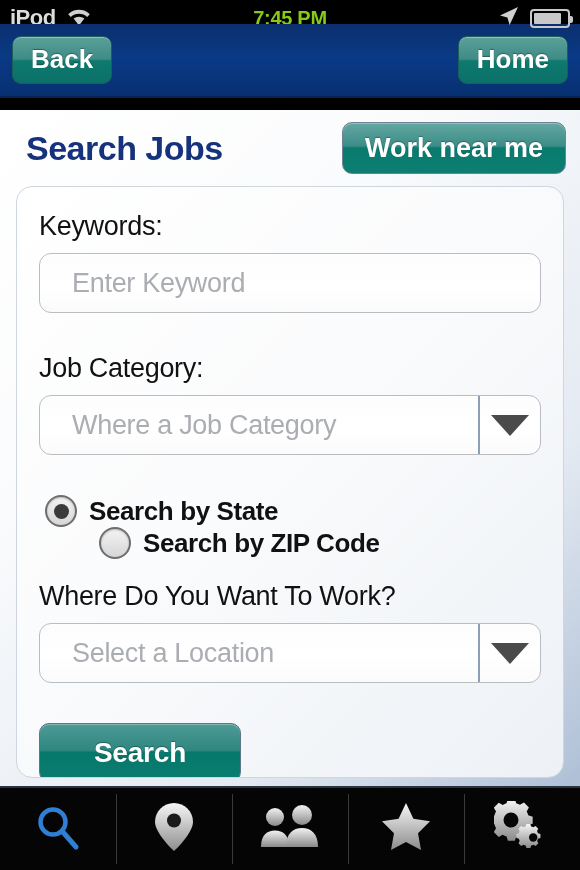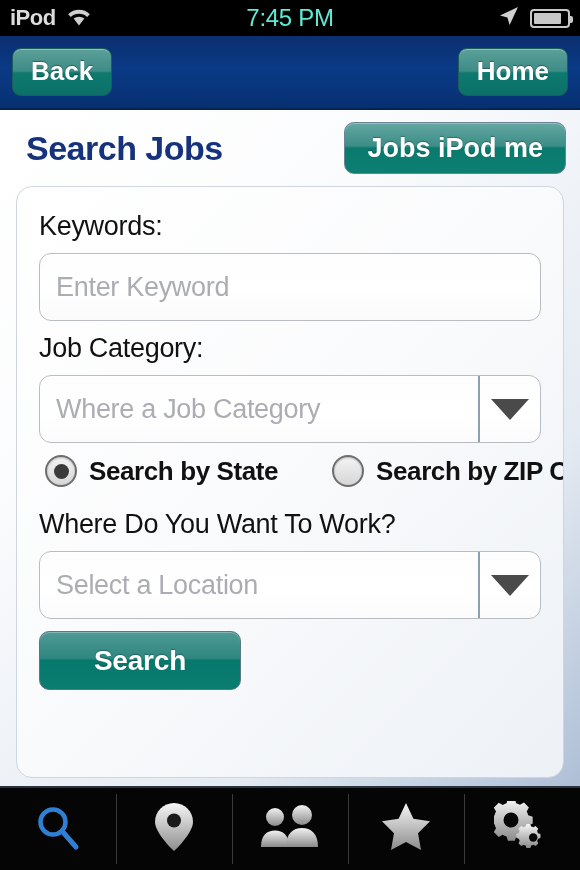--- a/index.html
+++ b/index.html
@@ -14,37 +14,37 @@
   
   .statusbar{
     position:absolute; left:0; top:0; width:580px; height:36px;
     background:#000; color:#d8d8d8;
     display:flex; align-items:center; padding:3px 10px;
   }
   .sb-carrier{ font-size:22px; font-weight:bold; letter-spacing:-.5px; color:#dcdcdc;}
   .sb-wifi{ margin-left:10px; display:block; }
   .sb-time{
     position:absolute; left:0; right:0; text-align:center;
-    font-size:24px; font-weight:normal; color:#5eead4; letter-spacing:-.3px;
+    font-size:20px; font-weight:bold; color:#84cc16; letter-spacing:-.3px;
     pointer-events:none;
   }
   .sb-right{ margin-left:auto; display:flex; align-items:center; gap:9px; z-index:2;}
   .sb-batt{
     width:40px; height:19px; border:2px solid #c8c8c8; border-radius:4px;
     position:relative; display:flex; align-items:center; padding:2px;
   }
   .sb-batt::after{
     content:""; position:absolute; right:-5px; top:5px; width:3px; height:7px;
     background:#c8c8c8; border-radius:0 2px 2px 0;
   }
   .sb-batt i{ display:block; height:100%; width:84%; background:#c8c8c8; border-radius:1px;}
 
   
   .navbar{
-    position:absolute; left:0; top:36px; width:580px; height:74px;
+    position:absolute; left:0; top:24px; width:580px; height:74px;
     background:linear-gradient(180deg,#0b2f6e 0%, #0a3a86 45%, #073071 100%);
     border-bottom:2px solid #062355;
     display:flex; align-items:center; justify-content:space-between;
     padding:0 12px;
   }
   .navbtn{
     border:1px solid #1d5e5a; border-radius:9px;
     background:linear-gradient(180deg,#5c9f9a 0%, #3e8c86 48%, #0d7a6f 52%, #0c7068 100%);
     color:#fff; font-size:26px; font-weight:bold;
     padding:9px 18px; line-height:1.05;
@@ -83,43 +83,44 @@
     border:1px solid #cfd6de; border-radius:16px;
     background:linear-gradient(135deg,#ffffff 0%, #fafbfc 45%, #edf1f6 100%);
     padding:24px 22px 0 22px;
     position:relative; overflow:hidden;
   }
   .flabel{
     font-size:27px; color:#111; letter-spacing:-.3px;
     margin-bottom:11px;
   }
   .field{
-    height:68px; border:1px solid #b9bcc0; border-radius:12px;
+    height:60px; border:1px solid #b9bcc0; border-radius:12px;
     background:linear-gradient(180deg,#fdfdfd 0%, #ffffff 55%, #fbfbfb 100%);
     display:flex; align-items:stretch; overflow:hidden;
     box-shadow:0 1px 0 rgba(255,255,255,.8) inset;
-    margin-bottom:12px;
+    margin-bottom:40px;
+    padding-left:16px;
   }
   .field .ph{
     flex:1; display:flex; align-items:center; padding:0 16px;
     font-size:27px; color:#aaadb2; letter-spacing:-.3px;
     overflow:hidden; white-space:nowrap;
   }
   .field .arrowbox{
     width:62px; border-left:2px solid #8d9fb6;
     display:flex; align-items:center; justify-content:center;
     cursor:pointer;
   }
   .tri{
     width:0;height:0;border-left:19px solid transparent;border-right:19px solid transparent;
     border-top:21px solid #4a4a4a;
   }
 
   
-  .radios{ display:flex; margin:4px 0 22px 6px; }
+  .radios{ display:flex; margin:4px 0 22px 6px;flex-direction:column; }
   .radio{ display:flex; align-items:center; cursor:pointer; }
   .radio.second{ margin-left:54px; }
   .rdot{
     width:32px;height:32px;border-radius:50%;
     background:linear-gradient(180deg,#f4f4f4,#d6d6d6);
     border:2px solid #6e6e6e;
     box-shadow:inset 0 1px 2px rgba(0,0,0,.25);
     display:flex;align-items:center;justify-content:center;
     flex:0 0 auto;
   }
@@ -182,21 +183,21 @@
 
   <div class="navbar">
     <button class="navbtn">Back</button>
     <button class="navbtn">Home</button>
   </div>
 
   <div class="page">
 
     <div class="pagehead">
       <div class="pagetitle">Search Jobs</div>
-      <button class="btn-near">Jobs iPod me</button>
+      <button class="btn-near">Work near me</button>
     </div>
 
     <div class="card">
 
       <div class="flabel">Keywords:</div>
       <div class="field">
         <div class="ph">Enter Keyword</div>
       </div>
 
       <div class="flabel">Job Category:</div>

